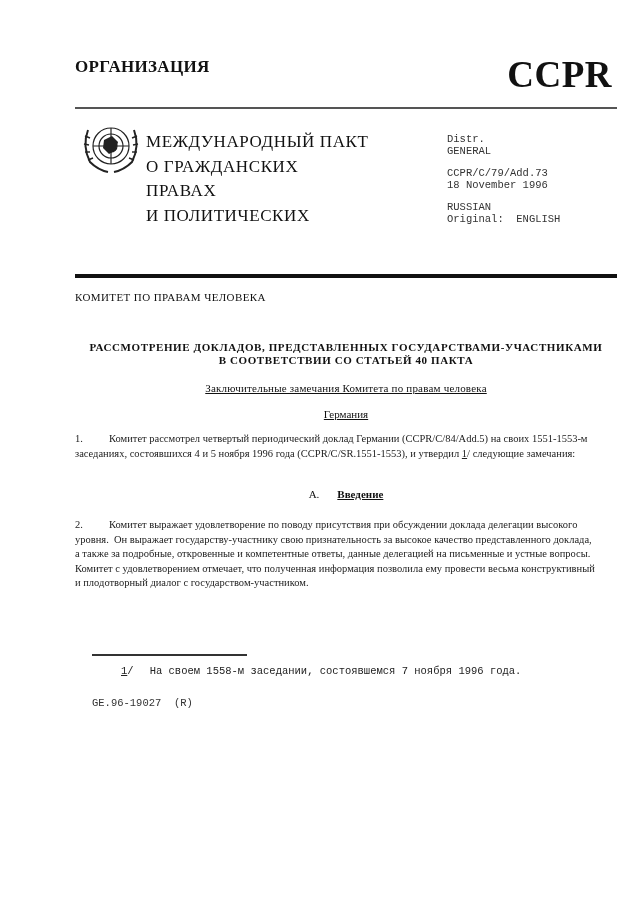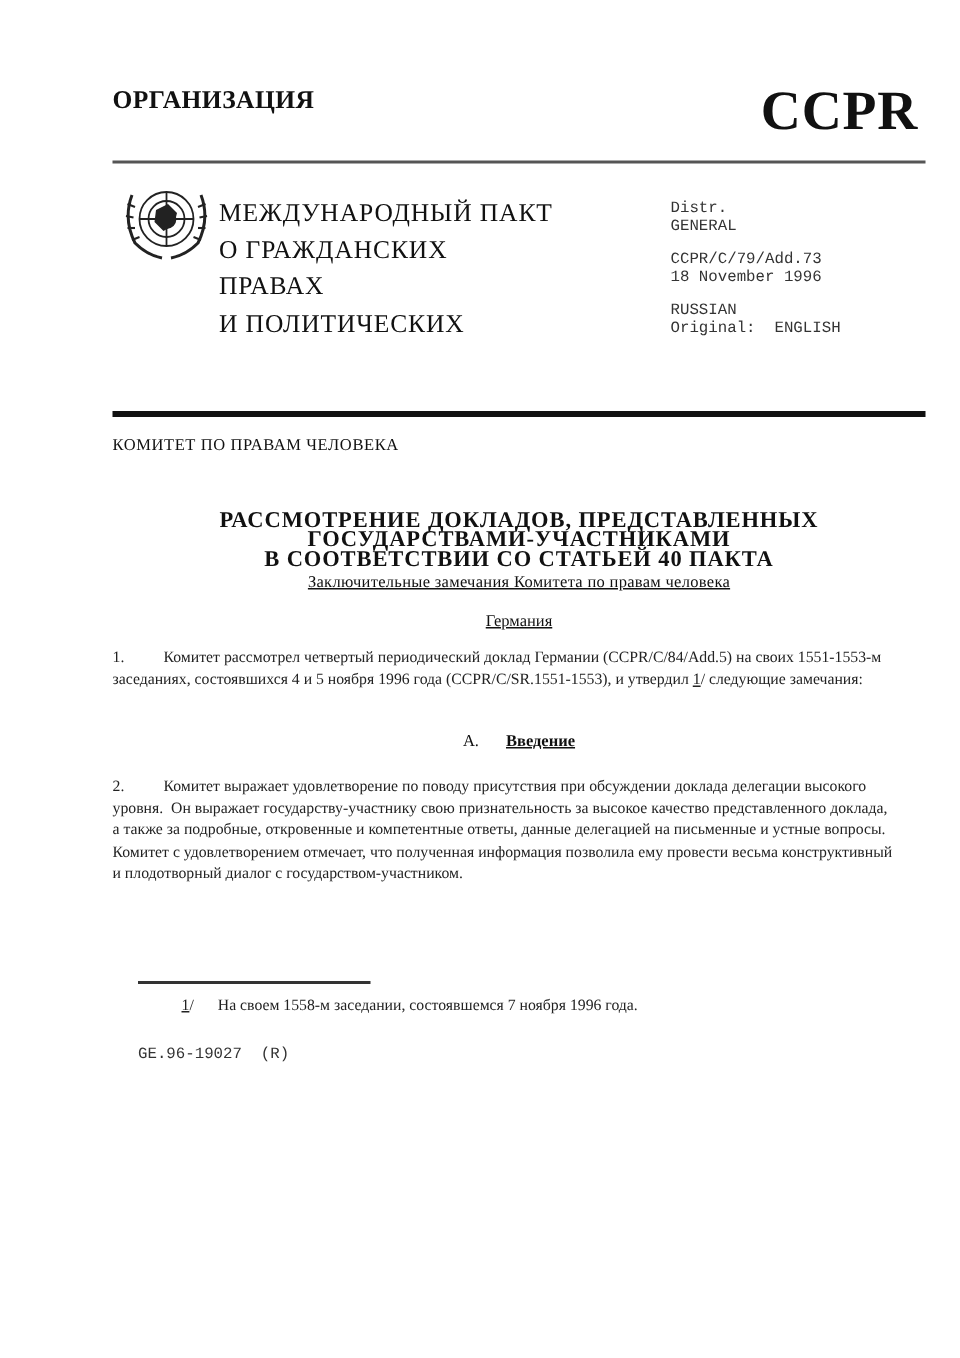--- a/index.html
+++ b/index.html
@@ -10,30 +10,30 @@
   .org { left:75px; top:58px; font-weight:bold; font-size:17px; line-height:17px; letter-spacing:0.3px; }
   .ccpr { right:28px; top:55px; font-weight:bold; font-size:37px; line-height:40px; letter-spacing:0.5px; }
   .rule-thin { left:75px; top:107px; width:542px; height:2px; background:#555; }
   .emblem { left:78px; top:118px; width:66px; height:60px; }
   .covenant { left:146px; top:130px; font-size:17px; line-height:24.5px; letter-spacing:0.6px; }
   .meta { left:447px; top:133px; font-size:10.5px; line-height:12px; color:#333; }
   .meta .gap { height:10px; }
   .rule-thick { left:75px; top:274px; width:542px; height:4px; background:#111; }
   .committee { left:75px; top:291px; font-size:11px; letter-spacing:0.4px; }
   .center { left:75px; width:542px; text-align:center; }
-  .title { top:341px; font-size:15px; line-height:13px; letter-spacing:0.6px; font-weight:bold; }
+  .title { top:341px; font-size:11px; line-height:13px; letter-spacing:0.6px; font-weight:bold; }
   .subtitle { top:382px; font-size:11px; letter-spacing:0.2px; }
   .country { top:408px; font-size:11px; }
   .u { text-decoration:underline;text-align:center; }
   .para { left:75px; width:520px; font-size:10.5px; line-height:14.5px; color:#222; }
   .section { top:488px; font-size:11px; }
   .section .letter { margin-right:18px; }
   .section .u { font-weight:bold; }
   .fn-rule { left:92px; top:654px; width:155px; height:2px; background:#333; }
-  .footnote { left:121px; top:665px; font-size:10.5px; color:#222; }
+  .footnote { left:121px; top:665px; font-size:10.5px; color:#222;font-family:Liberation Mono, monospace; }
   .footnote .ref { margin-right:16px; }
   .docnum { left:92px; top:697px; font-size:10.5px; color:#333; }
 </style>
 </head>
 <body>
 
 <div class="abs org serif">
   <div>ОРГАНИЗАЦИЯ</div>
 </div>
 

